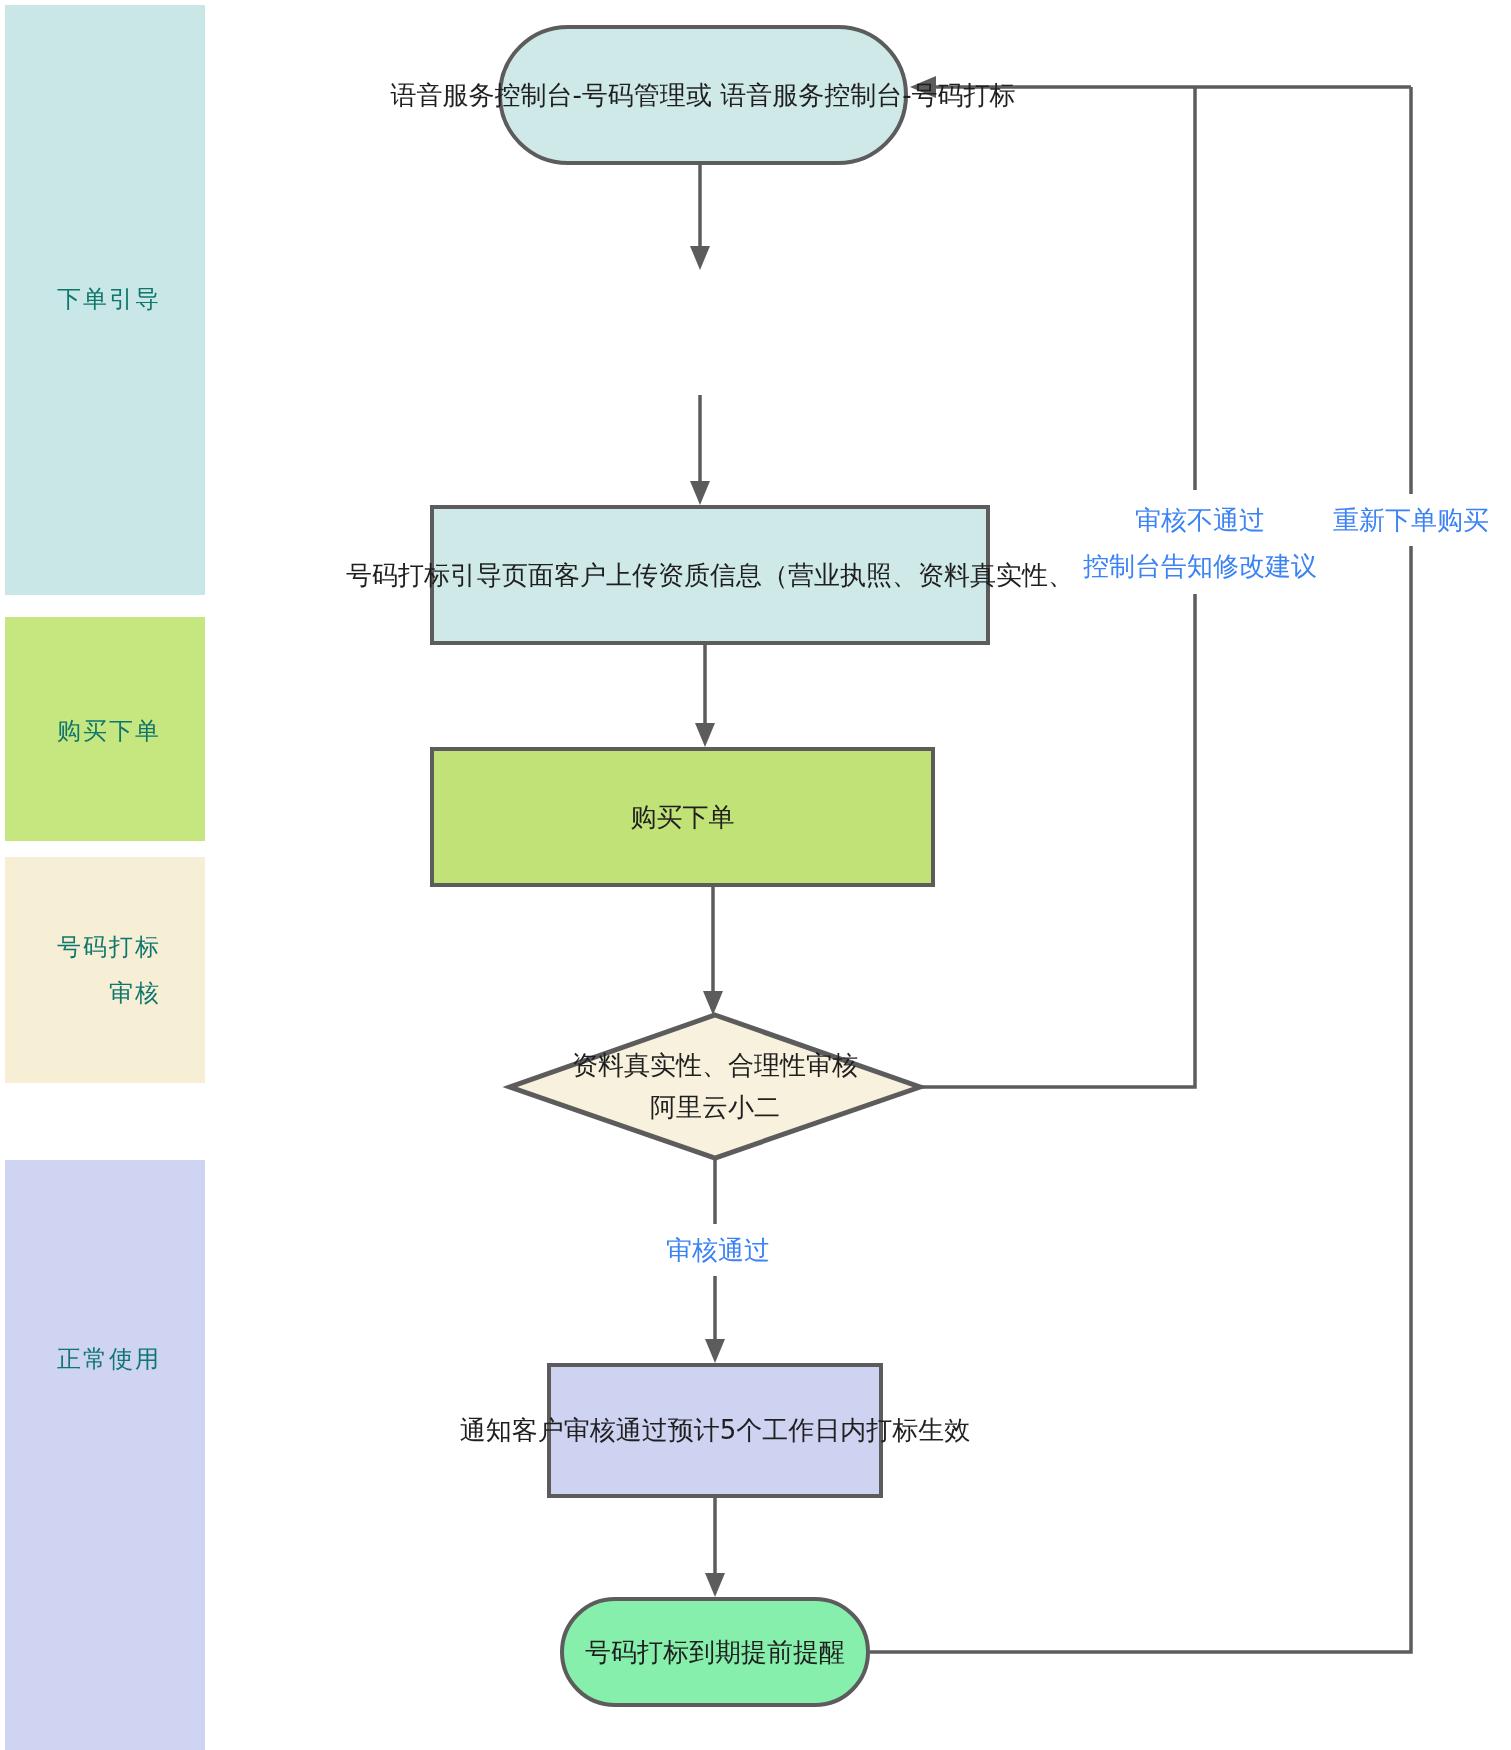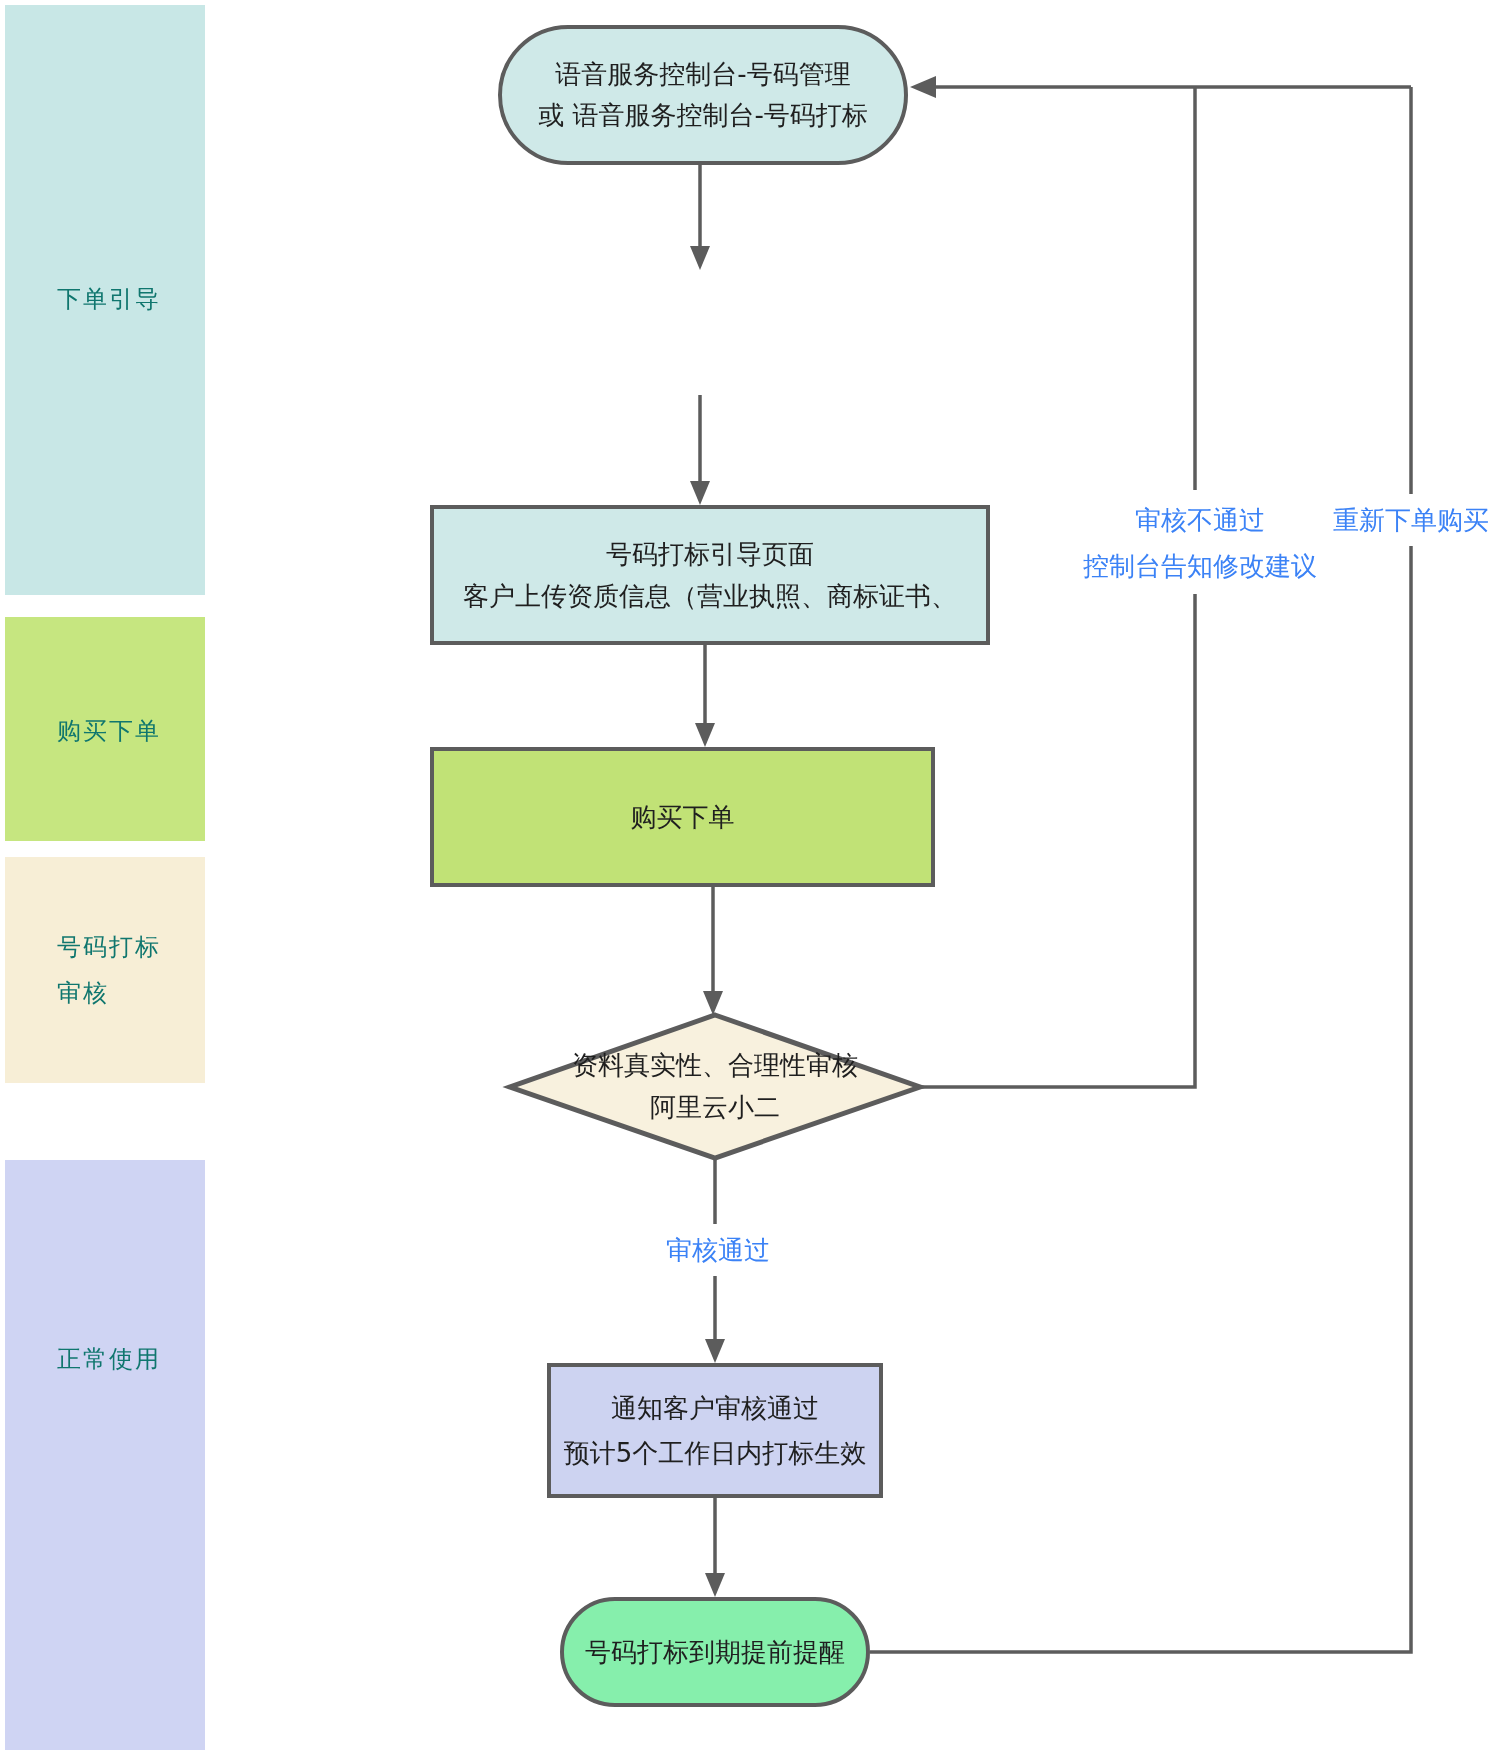--- a/index.html
+++ b/index.html
@@ -10,28 +10,28 @@
   
   .lane{position:absolute;left:5px;width:200px}
   .lane-1{top:5px;height:590px;background:#c8e7e6}
   .lane-2{top:617px;height:224px;background:#c6e680}
   .lane-3{top:857px;height:226px;background:#f7eed6}
   .lane-4{top:1160px;height:590px;background:#cfd4f3}
   .lane-label{position:absolute;font-size:24px;color:#0f766e;letter-spacing:2px;white-space:nowrap}
   .ll-1{left:57px;top:283px}
   .ll-2{left:57px;top:715px}
   .ll-3a{left:57px;top:931px}
-  .ll-3b{left:57px;top:977px;width:104px;text-align:left}
+  .ll-3b{left:57px;top:977px;width:104px;text-align:right}
   .ll-4{left:57px;top:1343px}
 
   
   .wires{position:absolute;left:0;top:0;width:1511px;height:1750px}
 
   
-  .node{position:absolute;display:flex;flex-direction:column;align-items:center;justify-content:center;
+  .node{position:absolute;display:flex;flex-direction:row;align-items:center;justify-content:center;
         text-align:center;font-size:26px;line-height:42px;border:4px solid #5c5c5c;color:#1f1f1f}
   .node .nline{white-space:nowrap}
   .stadium{border-radius:999px}
   .n-entry{left:498px;top:25px;width:410px;height:140px;background:#cfe9e8;line-height:41px}
   .n-select{left:490px;top:270px;width:418px;height:125px;background:#cfe9e8}
   .n-upload{left:430px;top:505px;width:560px;height:140px;background:#cfe9e8}
   .n-purchase{left:430px;top:747px;width:505px;height:140px;background:#c1e276}
   .n-notify{left:547px;top:1363px;width:336px;height:135px;background:#cdd3f1;line-height:45px}
   .n-remind{left:560px;top:1597px;width:310px;height:110px;background:#86efac}
 
@@ -92,21 +92,21 @@
   </svg>
 
   <div class="node stadium n-entry">
     <div class="nline">语音服务控制台-号码管理</div>
     <div class="nline">或 语音服务控制台-号码打标</div>
   </div>
 
 
   <div class="node n-upload">
     <div class="nline">号码打标引导页面</div>
-    <div class="nline">客户上传资质信息（营业执照、商标证书、</div>
+    <div class="nline">客户上传资质信息（营业执照、资料真实性、</div>
   </div>
 
   <div class="node n-purchase">
     <div class="nline">购买下单</div>
   </div>
 
   <div class="diamond-text">
     <div>资料真实性、合理性审核</div>
     <div>阿里云小二</div>
   </div>

